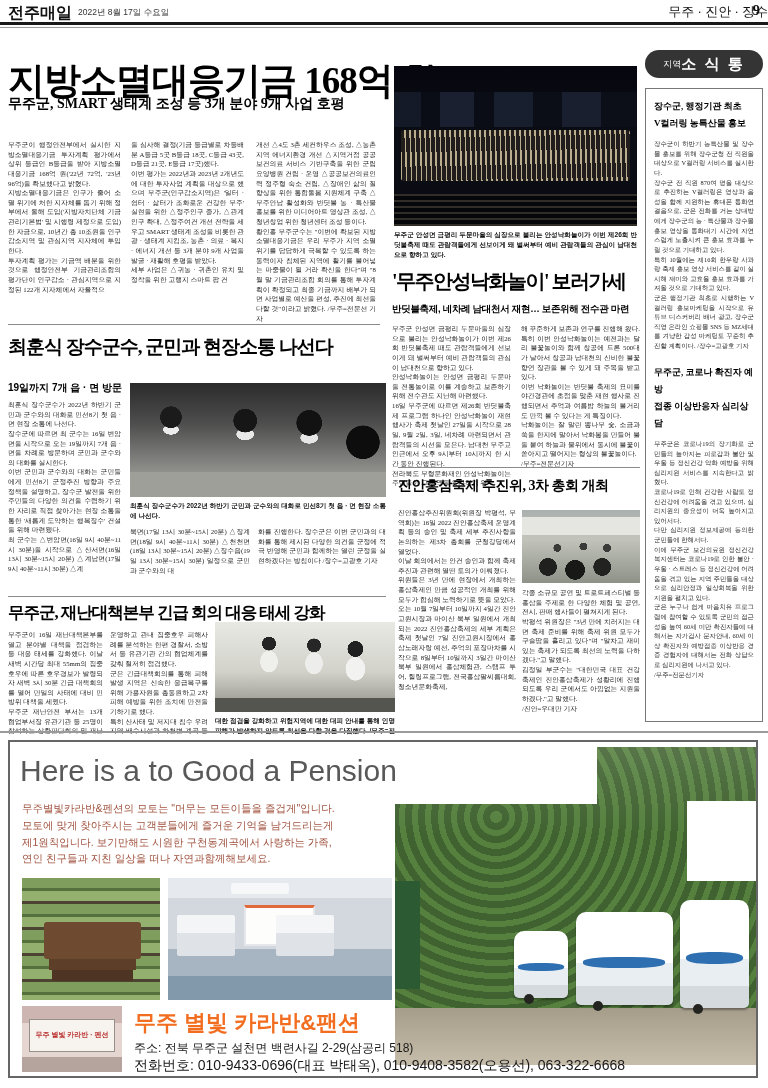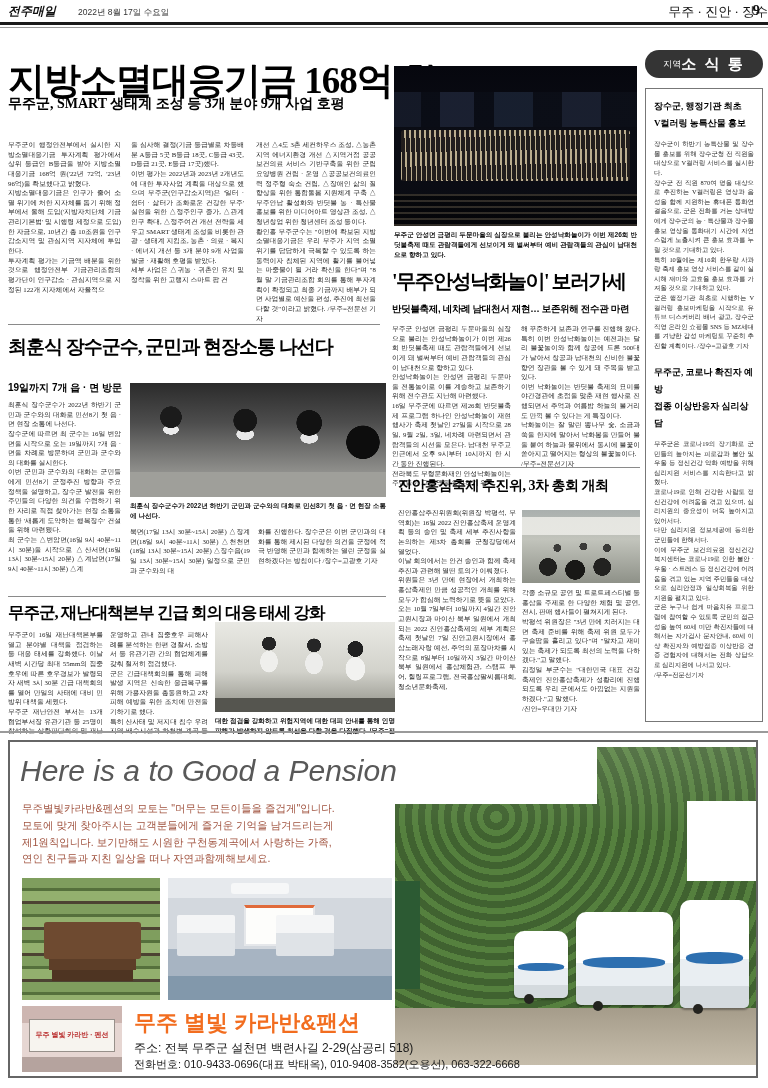--- a/index.html
+++ b/index.html
@@ -81,34 +81,34 @@
   
   #sidebar-head{position:absolute;left:645px;top:50px;width:118px;height:28px;background:#343434;
      border-radius:15px;display:flex;align-items:center;justify-content:center;color:#fff;
      font-family:"Liberation Sans",sans-serif;}
   #sidebar-box{position:absolute;left:645px;top:88px;width:118px;height:634px;border:1px solid #777;
      box-sizing:border-box;padding:9px 8px;overflow:hidden;}
   .sb-title{font-weight:bold;font-size:9px;line-height:1.9;white-space:pre-line;color:#000;}
   .sb-body{font-size:6.4px;line-height:1.5;text-align:justify;white-space:pre-line;color:#1d1d1d;margin-top:7px;}
   
   #ad-box{position:absolute;left:8px;top:740px;width:750px;height:338px;border:2px solid #666;box-sizing:border-box;}
-  .ad-title{font-family:"Liberation Sans",sans-serif;font-size:30px;color:#585858;white-space:nowrap;font-style:italic;}
+  .ad-title{font-family:"Liberation Sans",sans-serif;font-size:30px;color:#585858;white-space:nowrap;}
   .ad-body{font-family:"Liberation Sans",sans-serif;font-size:10.5px;line-height:1.6;color:#a0523e;
      white-space:pre-line;text-align:left;}
   .ad-brand{font-family:"Liberation Sans",sans-serif;font-weight:bold;font-size:22px;white-space:nowrap;}
   .ad-line{font-family:"Liberation Sans",sans-serif;font-size:12px;color:#1a1a1a;white-space:nowrap;}
   .white-patch{position:absolute;background:#fff;}
 </style>
 </head>
 <body>
 
 <div id="page">
 
   <div id="header">
-    <span class="abs" style="left:8px;top:3px;font-weight:bold;font-size:12px;font-style:italic;">전주매일</span>
+    <span class="abs" style="left:8px;top:3px;font-weight:bold;font-size:16px;">전주매일</span>
     <span class="abs sans" style="left:78px;top:7px;font-size:8.5px;color:#333;">2022년 8월 17일 수요일</span>
     <span class="abs" style="left:0;right:0;top:3px;text-align:right;font-weight:normal;font-size:13px;padding-left:28px;">무주 · 진안 · 장수</span>
     <span class="abs" style="right:8px;top:2px;font-size:15px;font-weight:bold;">9</span>
   </div>
   <div id="header-sub"></div>
 
   <div class="abs headline" style="left:8px;top:56px;width:505px;font-size:37px;letter-spacing:-1px;">지방소멸대응기금 168억 확보</div>
   <div class="abs subhead" style="left:8px;top:95px;width:500px;font-size:14px;">무주군, SMART 생태계 조성 등 3개 분야 9개 사업 호평</div>
   <div class="abs body-text" style="left:8px;top:140px;width:113px;height:183px;">무주군이 행정안전부에서 실시한 지방소멸대응기금 투자계획 평가에서 상위 등급인 B등급을 받아 지방소멸대응기금 168억 원('22년 72억, '23년 96억)을 확보했다고 밝혔다.
 지방소멸대응기금은 인구가 줄어 소멸 위기에 처한 지자체를 돕기 위해 정부에서 올해 도입('지방자치단체 기금관리기본법' 및 시행령 제정으로 도입)한 자금으로, 10년간 총 10조원을 인구감소지역 및 관심지역 지자체에 투입한다.
@@ -230,16 +230,16 @@
       <div class="win"></div>
       <div class="bunk" style="left:4%;"></div>
       <div class="bunk" style="right:26%;"></div>
     </div>
 
     <div class="photo photo-store" style="left:12px;top:264px;width:100px;height:66px;">
       <div class="sign">무주 별빛 카라반 · 펜션</div>
     </div>
     <div class="abs ad-brand" style="left:124px;top:266px;color:#f26d1f;">무주 별빛 카라반&amp;팬션</div>
     <div class="abs ad-line" style="left:124px;top:298px;">주소: 전북 무주군 설천면 백련사길 2-29(삼공리 518)</div>
-    <div class="abs ad-line" style="left:124px;top:315px;font-size:11px;">전화번호: 010-9433-0696(대표 박태옥), 010-9408-3582(오용선), 063-322-6668</div>
+    <div class="abs ad-line" style="left:124px;top:315px;font-size:14px;">전화번호: 010-9433-0696(대표 박태옥), 010-9408-3582(오용선), 063-322-6668</div>
   </div>
 
 </div>
 
 </body></html>

